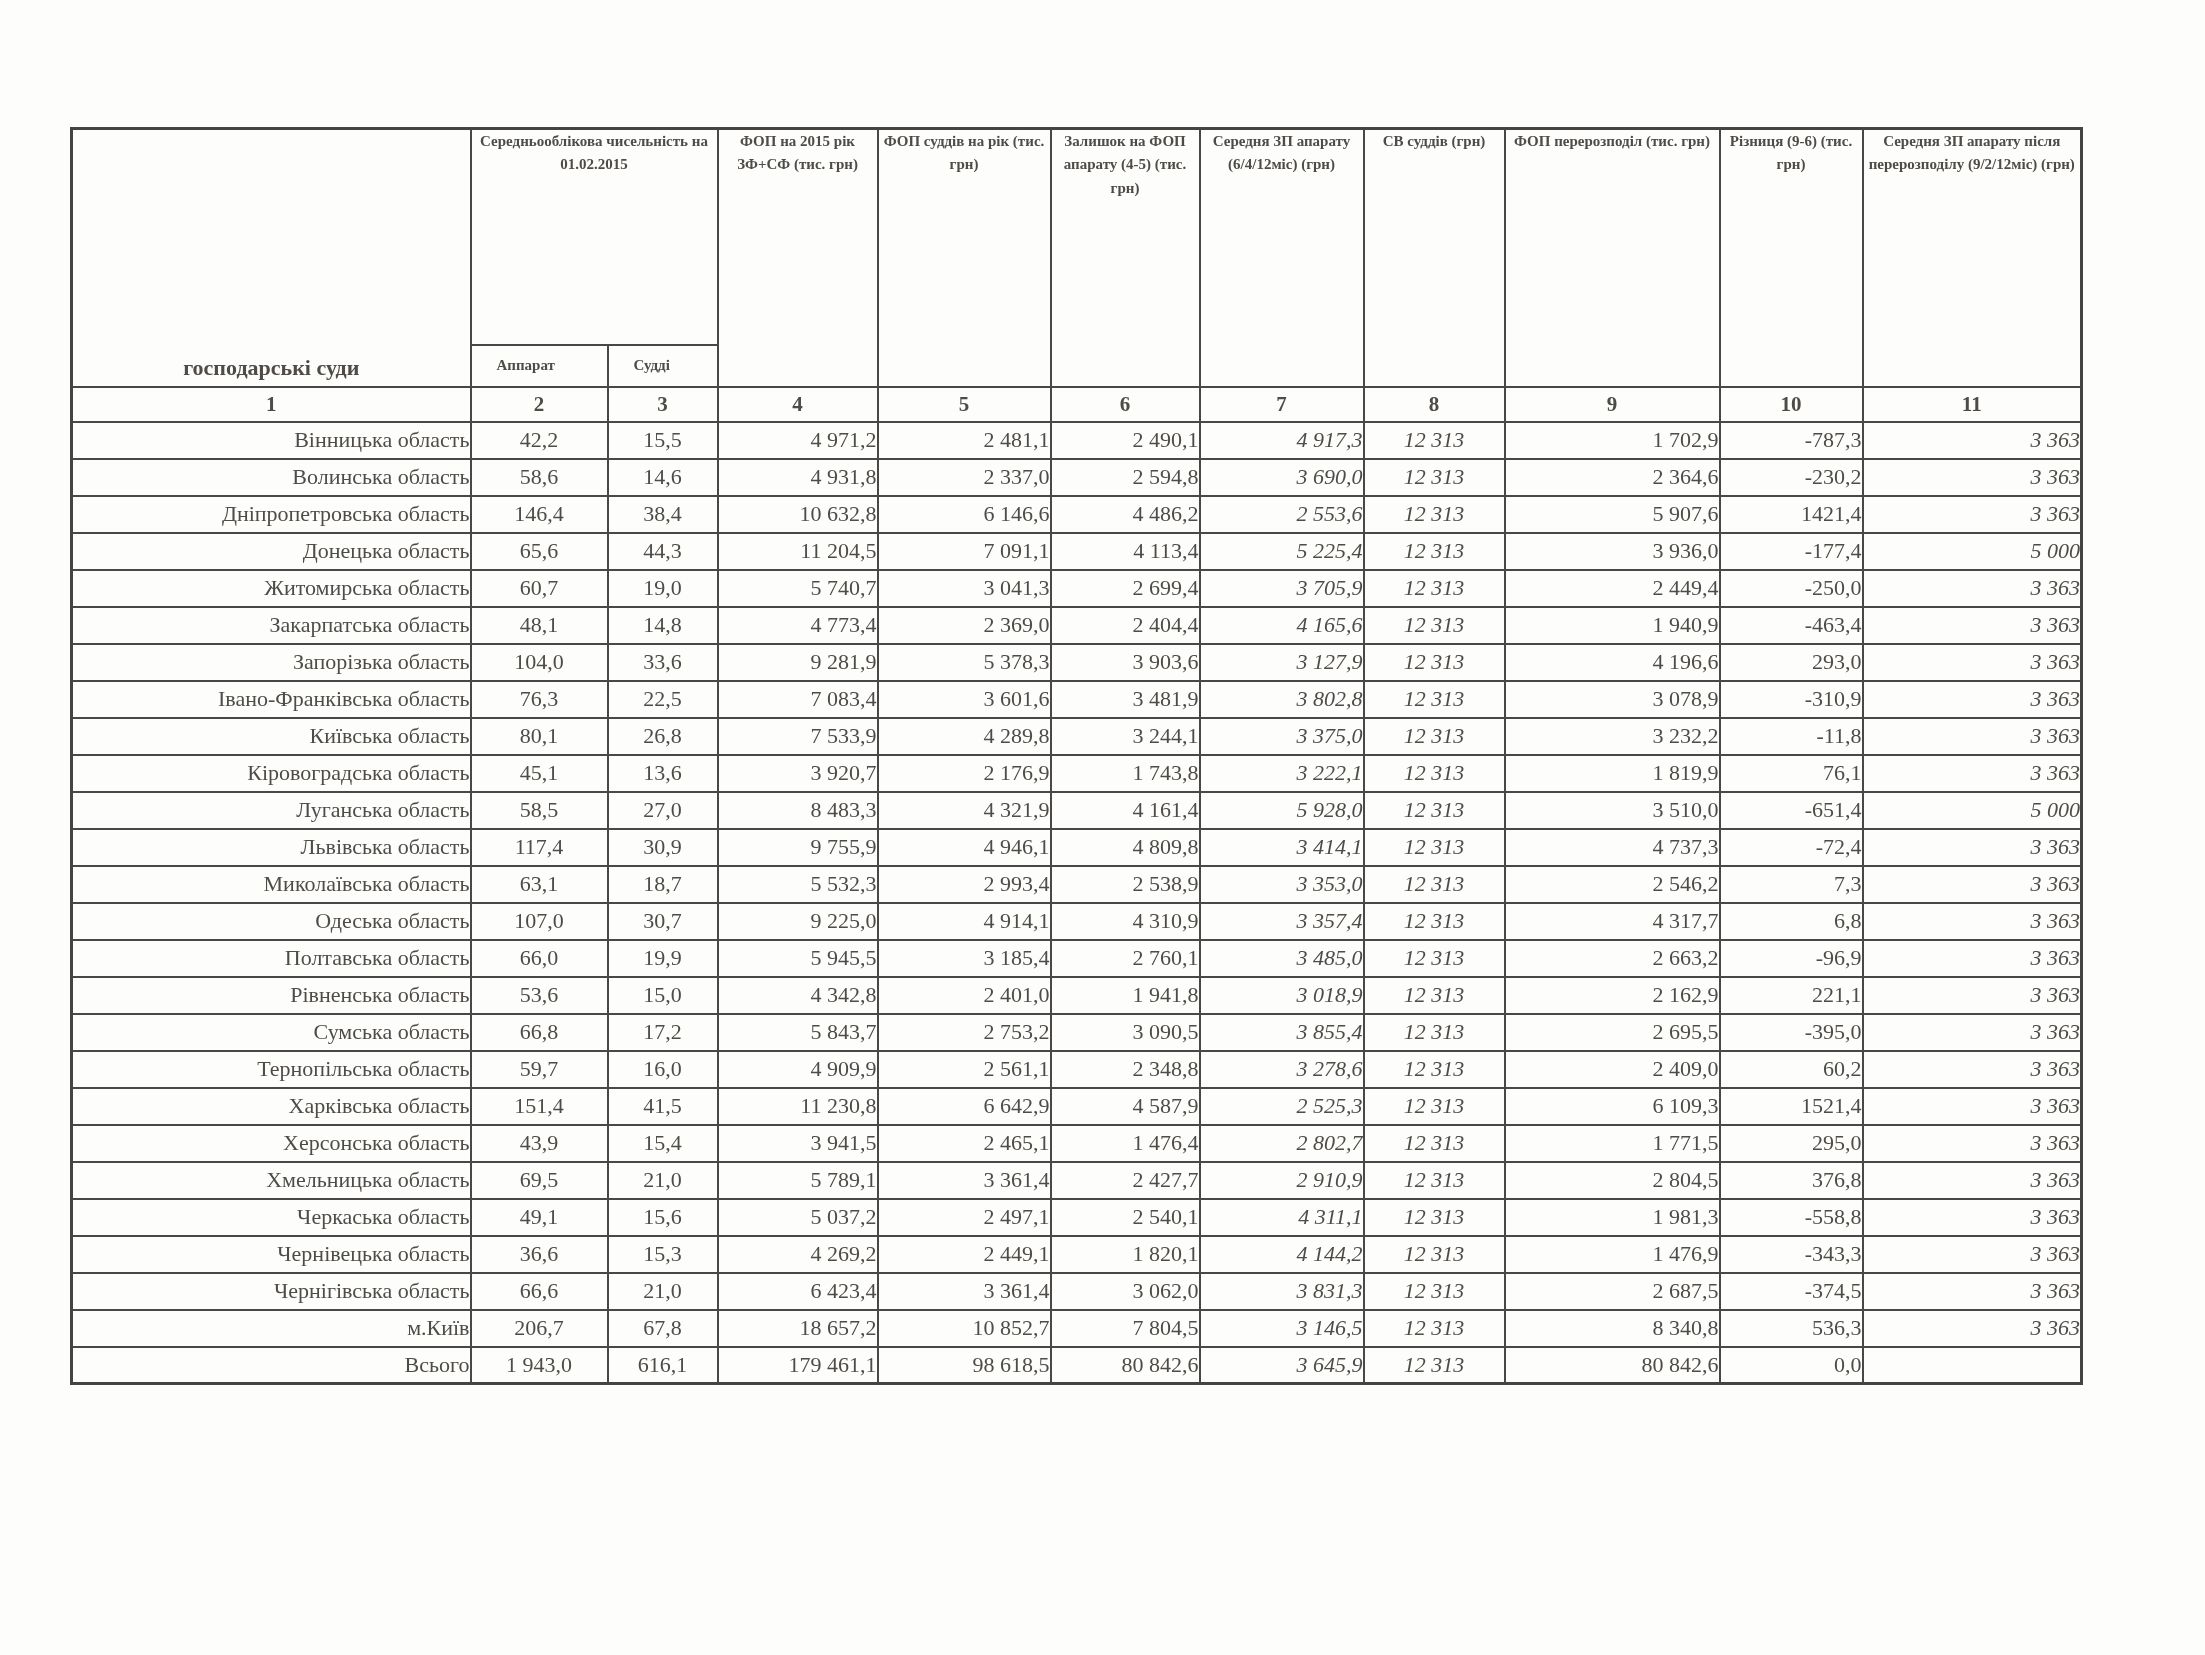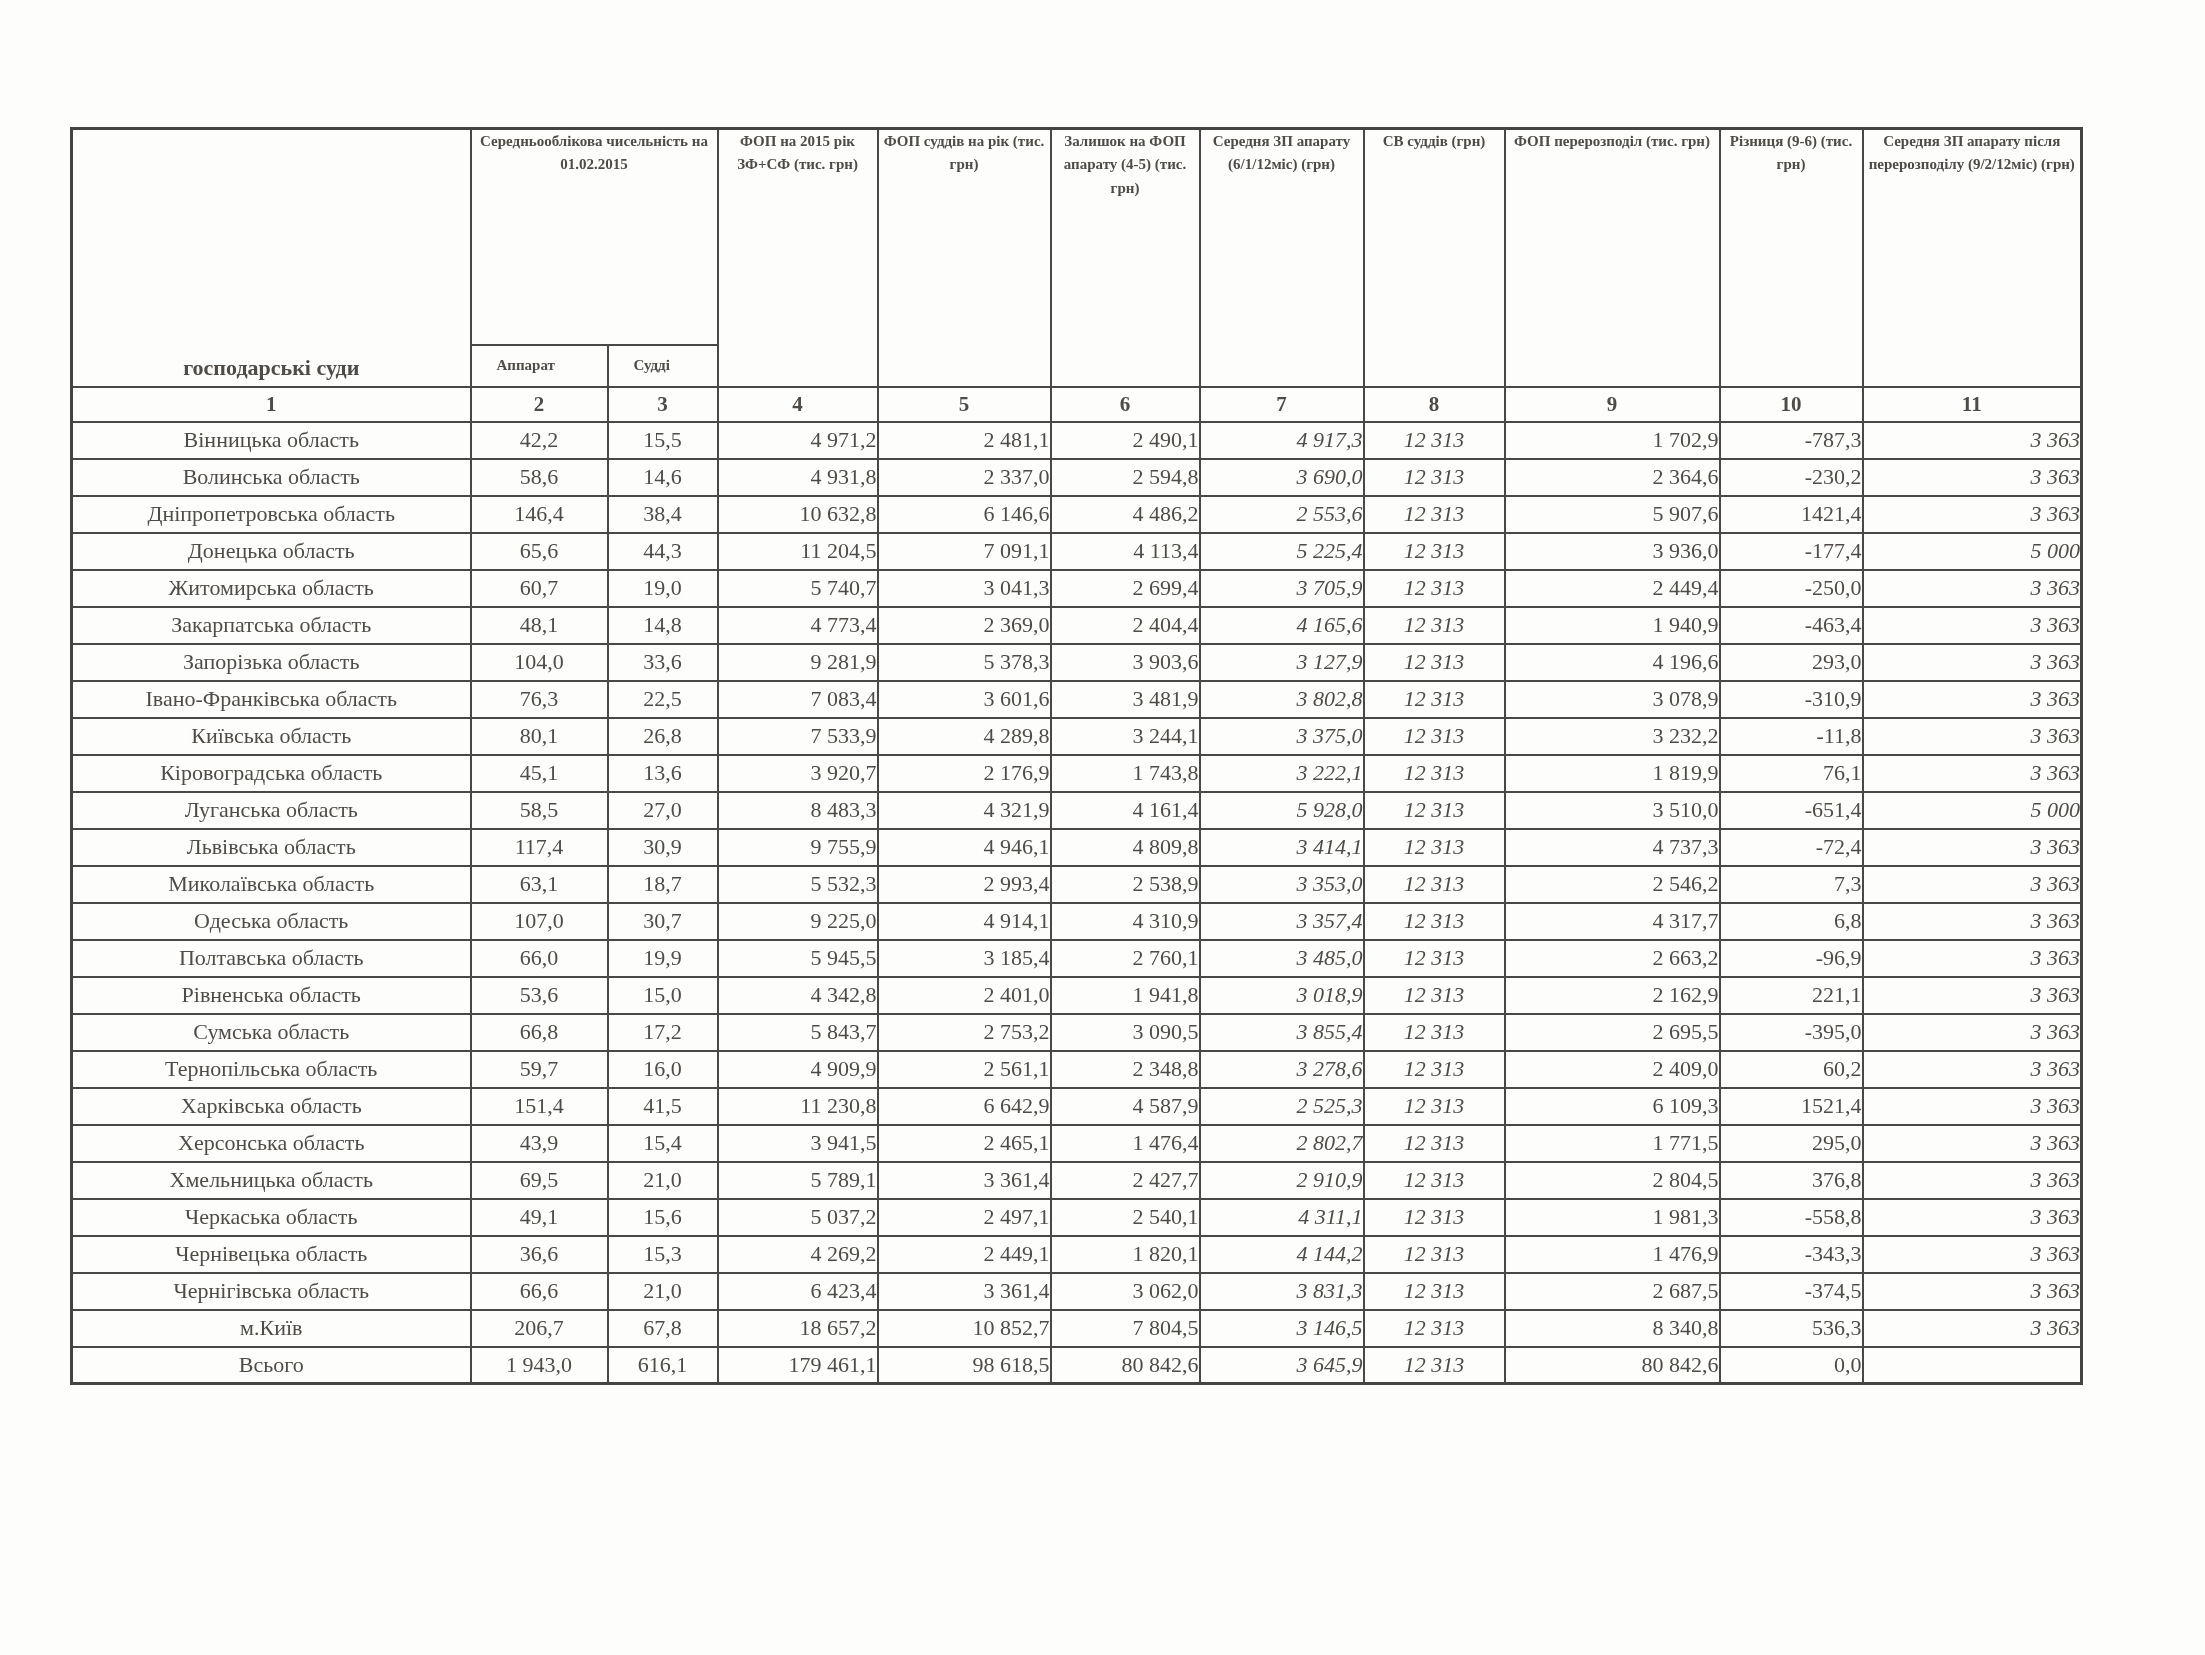--- a/index.html
+++ b/index.html
@@ -52,21 +52,21 @@
     text-align: center;
     vertical-align: middle;
   }
   
   tbody tr { height: 37px; }
   tbody td {
     font-size: 22px;
     vertical-align: middle;
     white-space: nowrap;
   }
-  td.c-name   { text-align: center;  padding-left: 10px; }
+  td.c-name   { text-align: right;  padding-left: 10px; }
   td.c-center { text-align: center; }
   td.c-right  { text-align: right; padding-right: 10px; }
   td.c-ital   { font-style: italic; }
   td.pad-lg   { padding-right: 26px; }
   tr.total td { font-weight: normal; }
 </style>
 </head>
 <body>
 
 <div class="sheet">
@@ -84,21 +84,21 @@
       <col style="width:143px">
         <col style="width:219px">
     </colgroup>
     <thead>
       <tr class="r-head">
         <th rowspan="2" class="courts-head">господарські суди</th>
         <th colspan="2">Середньооблікова чисельність на 01.02.2015</th>
         <th rowspan="2">ФОП на 2015 рік ЗФ+СФ (тис. грн)</th>
         <th rowspan="2">ФОП суддів на рік (тис. грн)</th>
         <th rowspan="2">Залишок на ФОП апарату  (4-5) (тис. грн)</th>
-        <th rowspan="2">Середня ЗП апарату (6/1/12міс) (грн)</th>
+        <th rowspan="2">Середня ЗП апарату (6/4/12міс) (грн)</th>
         <th rowspan="2">СВ суддів (грн)</th>
         <th rowspan="2">ФОП перерозподіл (тис. грн)</th>
         <th rowspan="2">Різниця (9-6) (тис. грн)</th>
         <th rowspan="2">Середня ЗП апарату  після перерозподілу (9/2/12міс) (грн)</th>
       </tr>
       <tr class="r-sub">
         <th>Аппарат</th>
         <th>Судді</th>
       </tr>
       <tr class="r-num" id="num-row">

